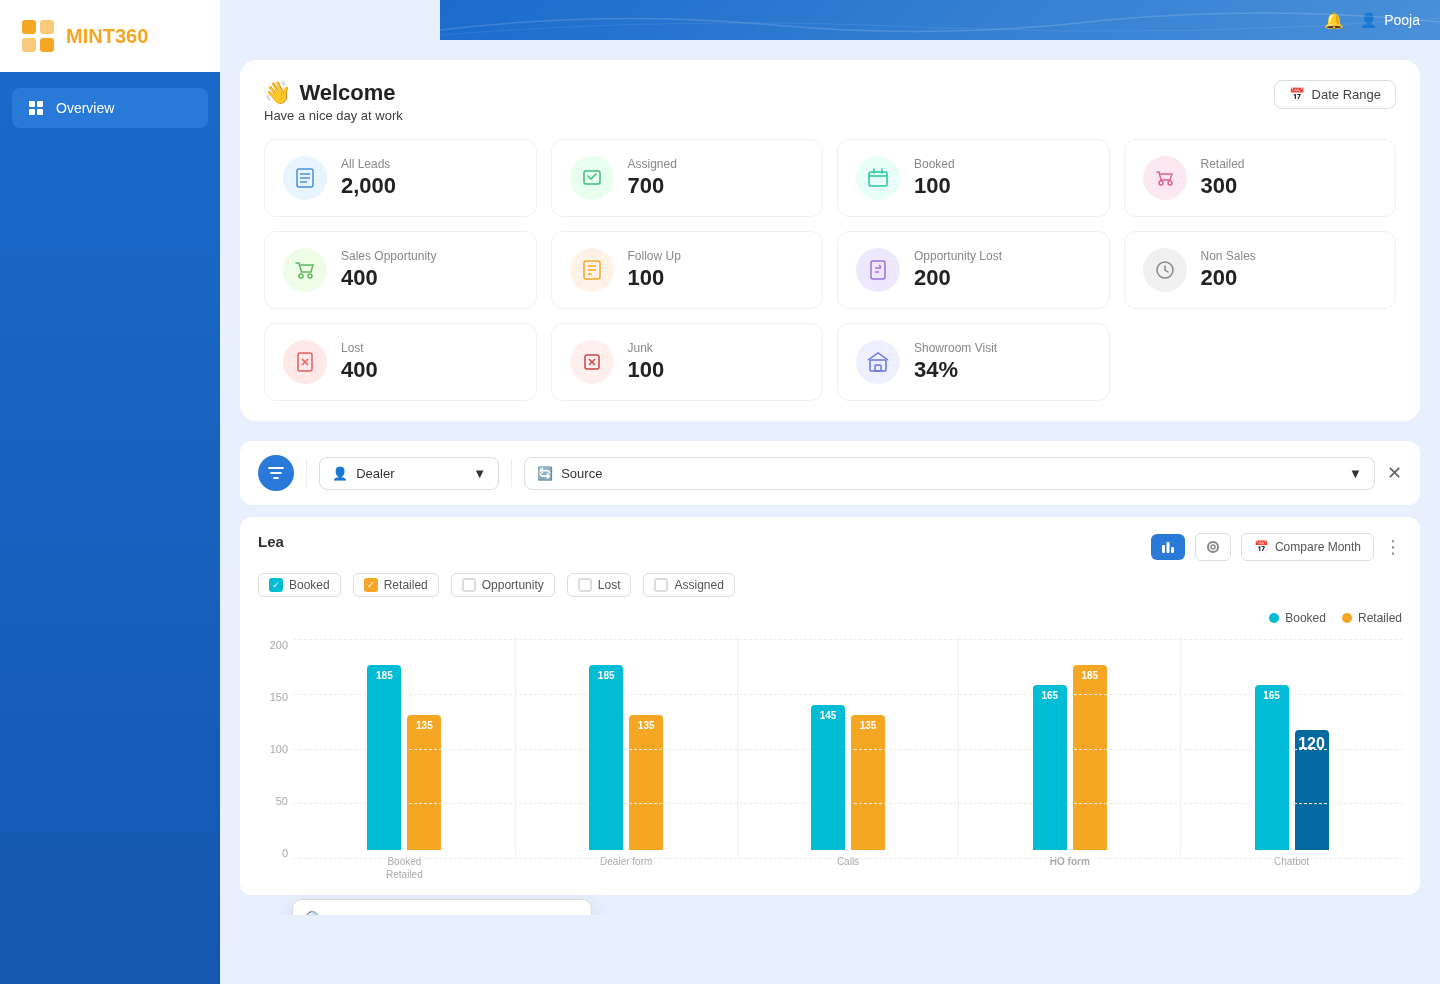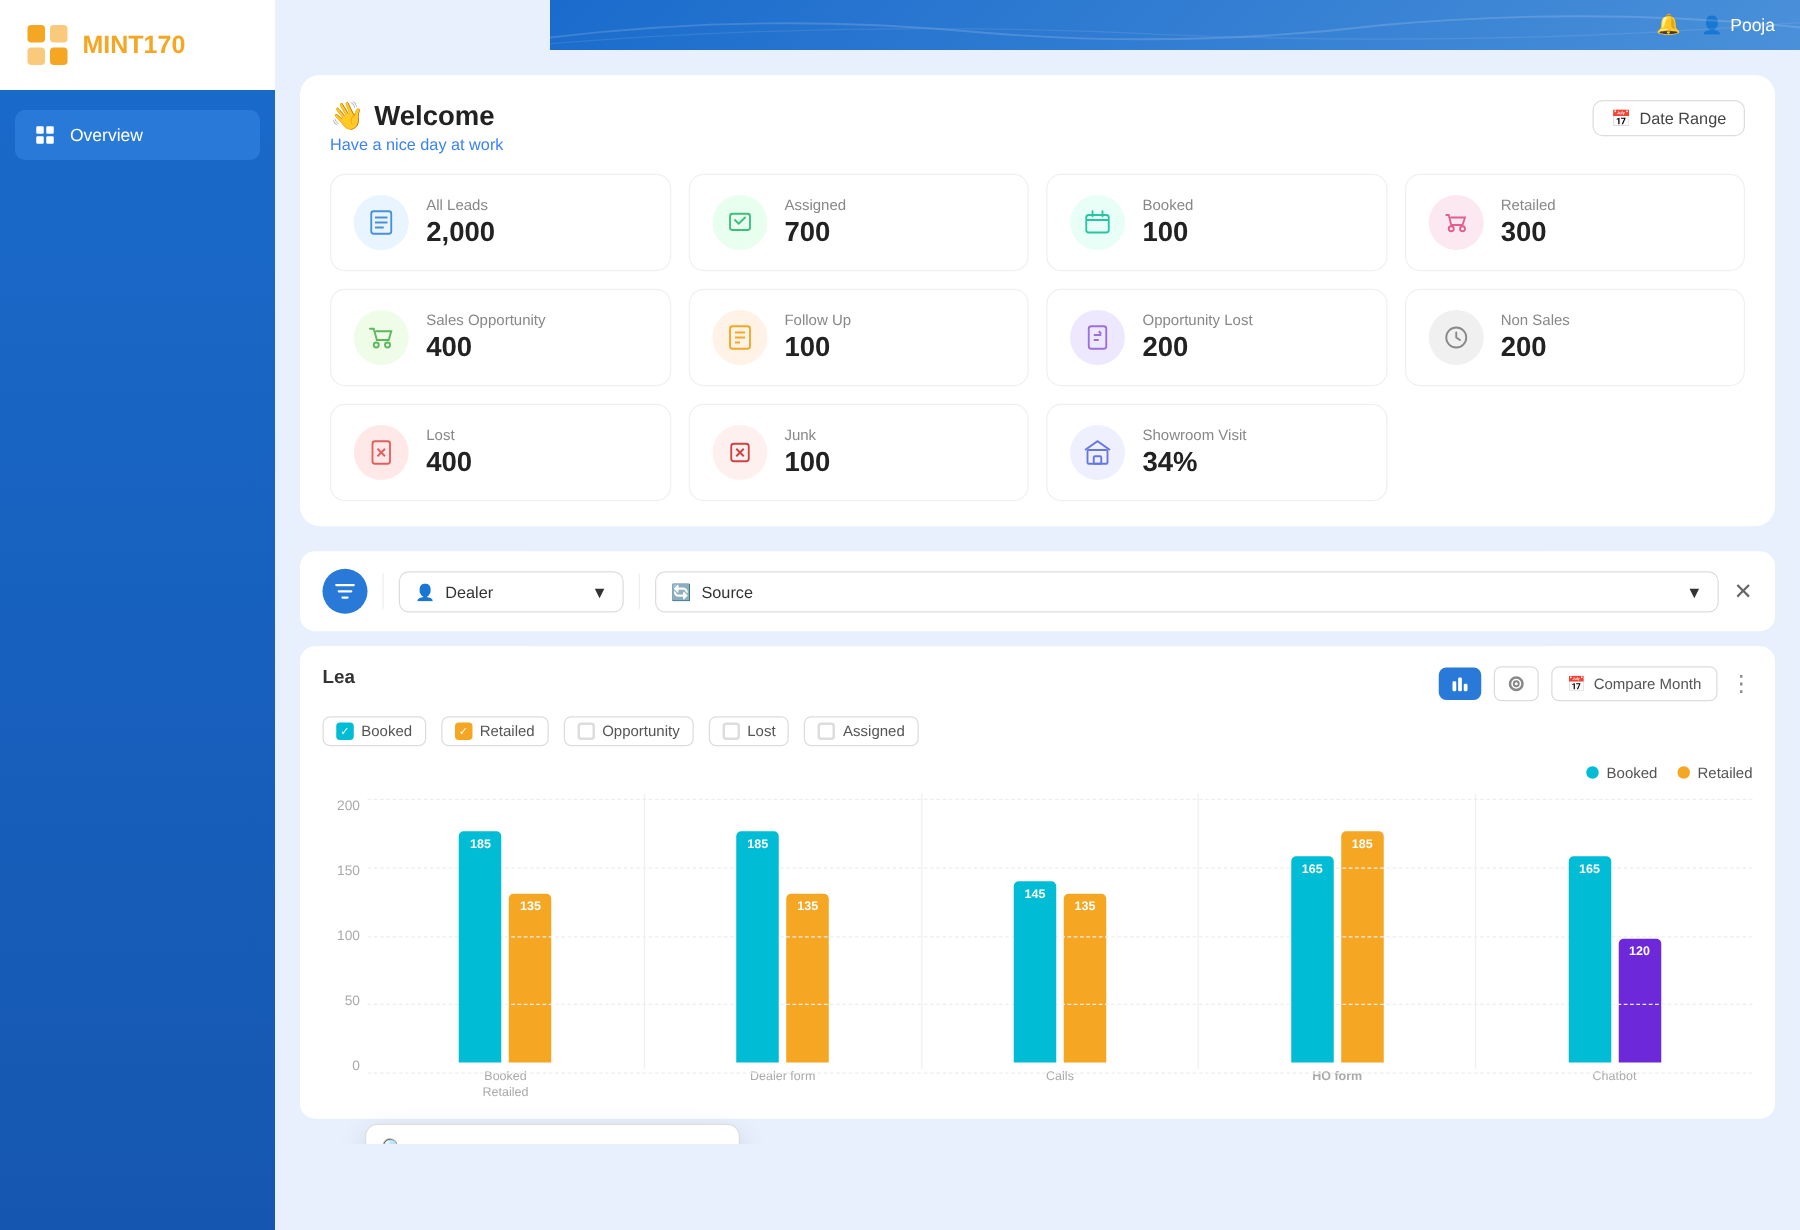--- a/index.html
+++ b/index.html
@@ -85,21 +85,21 @@
       position: relative;
       overflow: hidden;
     }
     .welcome-header {
       display: flex;
       justify-content: space-between;
       align-items: flex-start;
       margin-bottom: 16px;
     }
     .welcome-title { font-size: 22px; font-weight: 700; color: #222; display: flex; align-items: center; gap: 8px; }
-    .welcome-sub { font-size: 13px; color: #3b82f6; margin-top: 2px; }
+    .welcome-sub { font-size: 13px; color: #404040; margin-top: 2px; }
     .date-range-btn {
       display: flex; align-items: center; gap: 6px;
       border: 1px solid #ddd; border-radius: 8px; padding: 6px 14px;
       font-size: 13px; color: #444; cursor: pointer; background: #fff;
     }
 
     
     .stats-grid {
       display: grid;
       grid-template-columns: repeat(4, 1fr);
@@ -220,21 +220,21 @@
 
 <div class="sidebar">
   <div class="sidebar-logo">
     <svg class="logo-icon" viewBox="0 0 36 36">
       <rect x="2" y="2" width="14" height="14" rx="3" fill="#f5a623"></rect>
       <rect x="20" y="2" width="14" height="14" rx="3" fill="#f5a623" opacity="0.6"></rect>
       <rect x="2" y="20" width="14" height="14" rx="3" fill="#f5a623" opacity="0.6"></rect>
       <rect x="20" y="20" width="14" height="14" rx="3" fill="#f5a623"></rect>
     </svg>
     <span class="logo-text">
-      <span>MINT</span><span style="color:#f5a623">170</span>
+      <span>MINT</span><span style="color:#f5a623">360</span>
     </span>
   </div>
   <div class="sidebar-nav">
     <div class="nav-item active">
       <div class="nav-item-icon">
         <svg width="16" height="16" viewBox="0 0 16 16" fill="white">
           <rect x="1" y="1" width="6" height="6" rx="1"></rect>
           <rect x="9" y="1" width="6" height="6" rx="1"></rect>
           <rect x="1" y="9" width="6" height="6" rx="1"></rect>
           <rect x="9" y="9" width="6" height="6" rx="1"></rect>
@@ -601,21 +601,21 @@
     <div style="font-size:10px;color:#aaa;margin-top:5px;text-align:center;line-height:1.3;height:24px;font-weight:bold;">
       <div>HO form</div>
     </div>
   </div>
                 <div style="width: 1px; background: rgb(240, 240, 240); height: 220px; align-self: flex-end; flex-shrink: 0; margin-bottom: 24px;"></div>
                 <div style="flex: 1 1 0%; display: flex; flex-direction: column; align-items: center; justify-content: flex-end; height: 100%;">
     <div style="display:flex;align-items:flex-end;gap:6px;height:200px;">
       <div style="width:34px;height:165px;background:#00bcd4;border-radius:4px 4px 0 0;display:flex;align-items:flex-start;justify-content:center;padding-top:5px;font-size:10px;color:#fff;font-weight:700;position:relative;">
         165
       </div>
-      <div style="width:34px;height:99px;background:#6d28d9;border-radius:4px 4px 0 0;display:flex;align-items:flex-start;justify-content:center;padding-top:5px;font-size:10px;color:#fff;font-weight:700;">
+      <div style="width:34px;height:120px;background:#0369a1;border-radius:4px 4px 0 0;display:flex;align-items:flex-start;justify-content:center;padding-top:5px;font-size:16px;color:#fff;font-weight:700;">
         120
       </div>
     </div>
     <div style="font-size:10px;color:#aaa;margin-top:5px;text-align:center;line-height:1.3;height:24px;">
       <div>Chatbot</div>
     </div>
   </div>
               </div>
           </div>
         </div>

